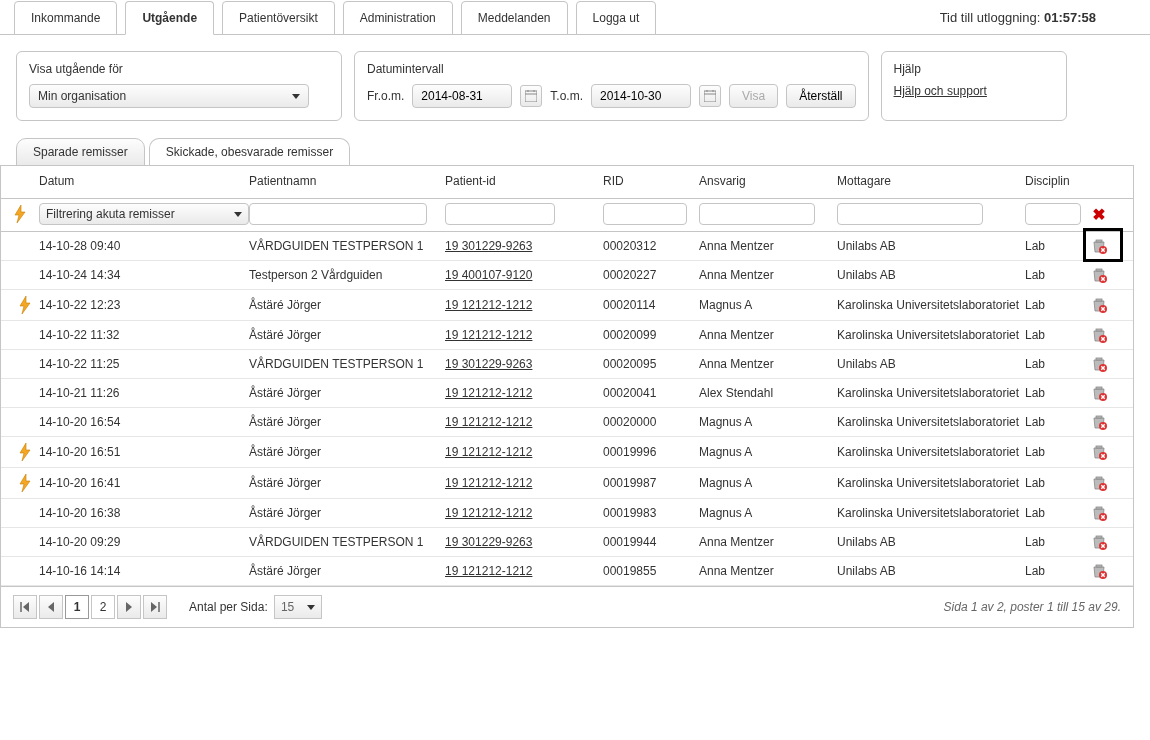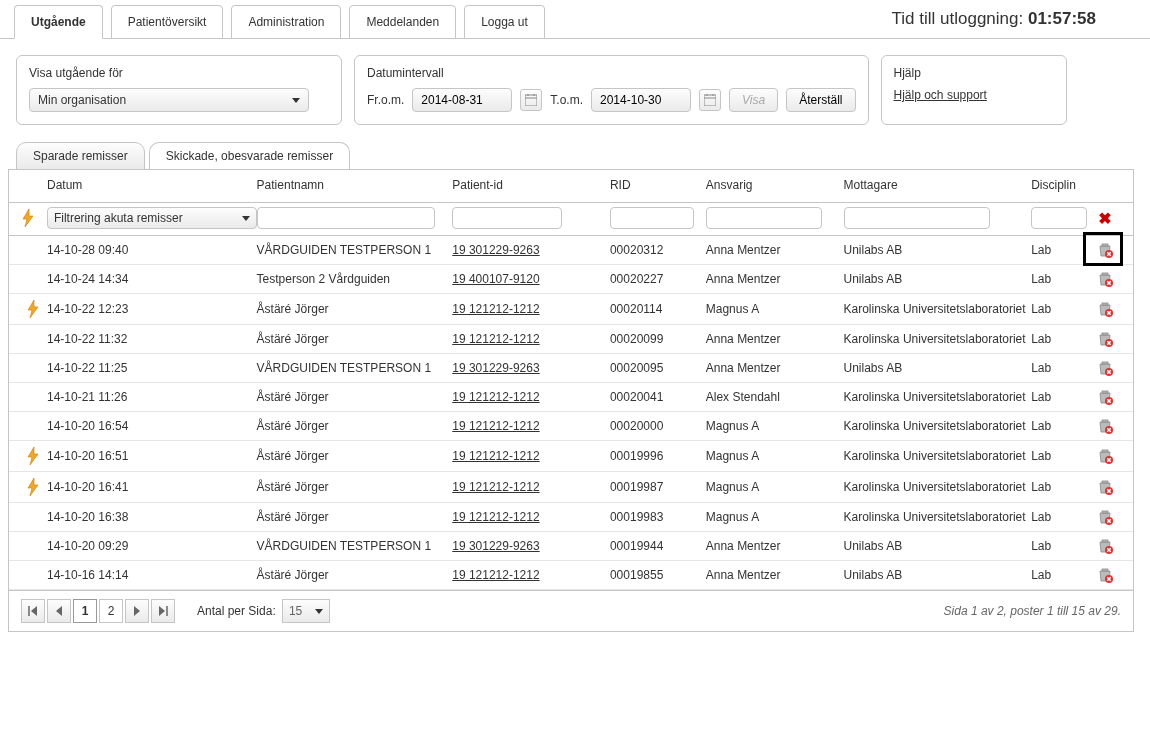--- a/index.html
+++ b/index.html
@@ -29,21 +29,21 @@
       bottom: -1px;
     }
     .top-tabs .tab.active {
       font-weight: bold;
       border-bottom: 1px solid #fff;
       background: #fff;
     }
     .header-time {
       margin-left: auto;
       padding: 9px 40px;
-      font-size: 17px;
+      font-size: 13px;
     }
     .header-time strong { font-weight: bold; }
     .panels {
       display: flex;
       gap: 12px;
       padding: 16px;
     }
     .panel {
       border: 1px solid #c5c5c5;
       border-radius: 6px;
@@ -98,21 +98,21 @@
     }
     .btn {
       border: 1px solid #c5c5c5;
       border-radius: 4px;
       background: linear-gradient(#fdfdfd, #eaeaea);
       padding: 4px 12px;
       font-family: inherit;
       font-size: 12px;
       cursor: pointer;
     }
-    .btn.disabled { color: #aaa; cursor: default; font-style: italic; }
+    .btn.disabled { color: #aaa; cursor: default; }
     .help-link { text-decoration: underline; color: #333; cursor: pointer; }
     .subtabs {
       display: flex;
       margin: 0 16px;
       position: relative;
       bottom: -1px;
     }
     .subtabs .subtab {
       border: 1px solid #c5c5c5;
       border-top-left-radius: 10px;
@@ -122,21 +122,21 @@
       background: linear-gradient(#fdfdfd, #eaeaea);
       cursor: pointer;
       font-size: 12px;
     }
     .subtabs .subtab.active {
       background: #fff;
       border-bottom: 1px solid #fff;
     }
     .grid {
       border: 1px solid #c5c5c5;
-      margin: 0 16px 10px 8px;
+      margin: 0 16px 10px 0;
     }
     .grid-header {
       display: flex;
       border-bottom: 1px solid #c5c5c5;
       background: #fff;
       padding: 8px 10px 10px 38px;
       font-size: 12px;
     }
     .col-datum { width: 210px; }
     .col-patientnamn { width: 196px; }
@@ -232,20 +232,21 @@
       border: 3px solid #000;
       pointer-events: none;
     }
     svg { display:block; }
   </style>
 </head>
 <body>
 
 <div class="top-tabs">
   <div id="tabs-container" style="display: flex;">
+      <div class="tab">Inkommande</div>
       <div class="tab active">Utgående</div>
       <div class="tab">Patientöversikt</div>
       <div class="tab">Administration</div>
       <div class="tab">Meddelanden</div>
       <div class="tab">Logga ut</div>
     </div>
   <div class="header-time">
     <span>Tid till utloggning:</span>
     <strong>01:57:58</strong>
   </div>

